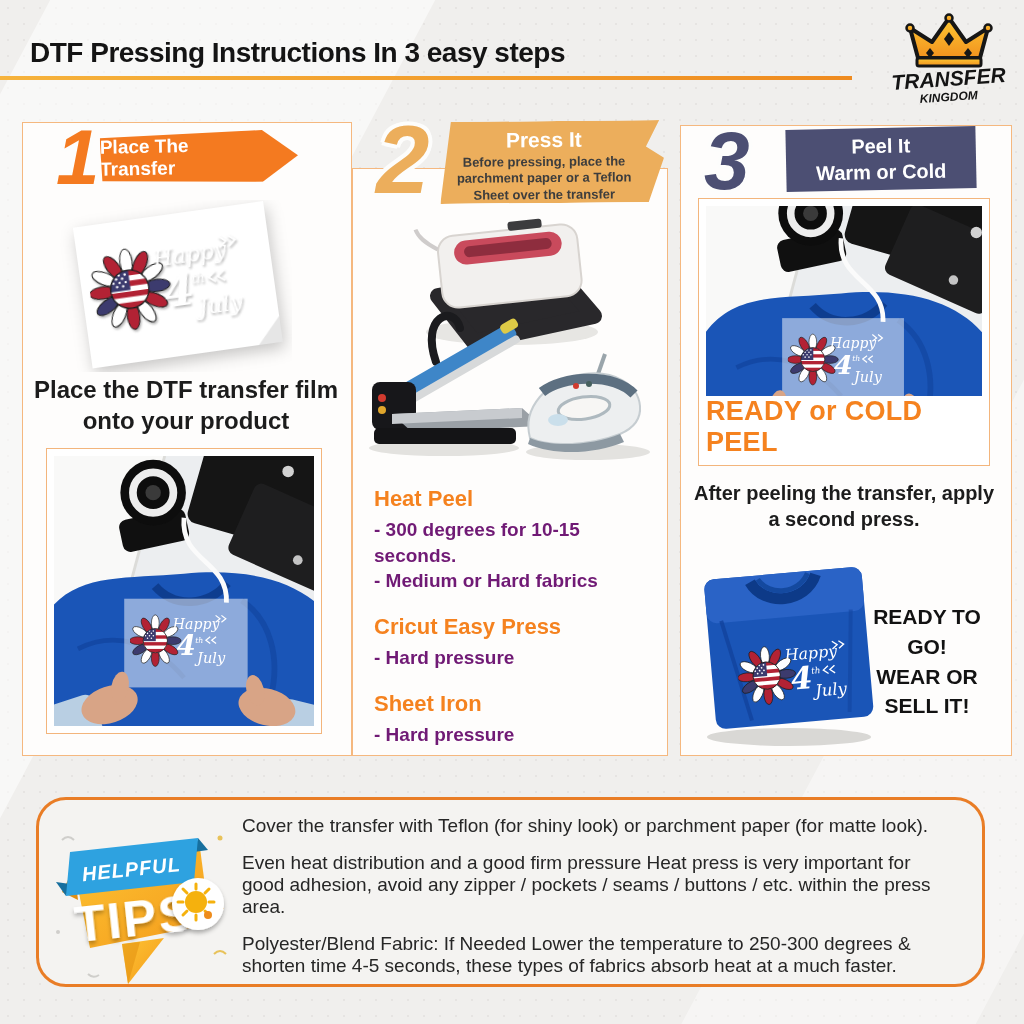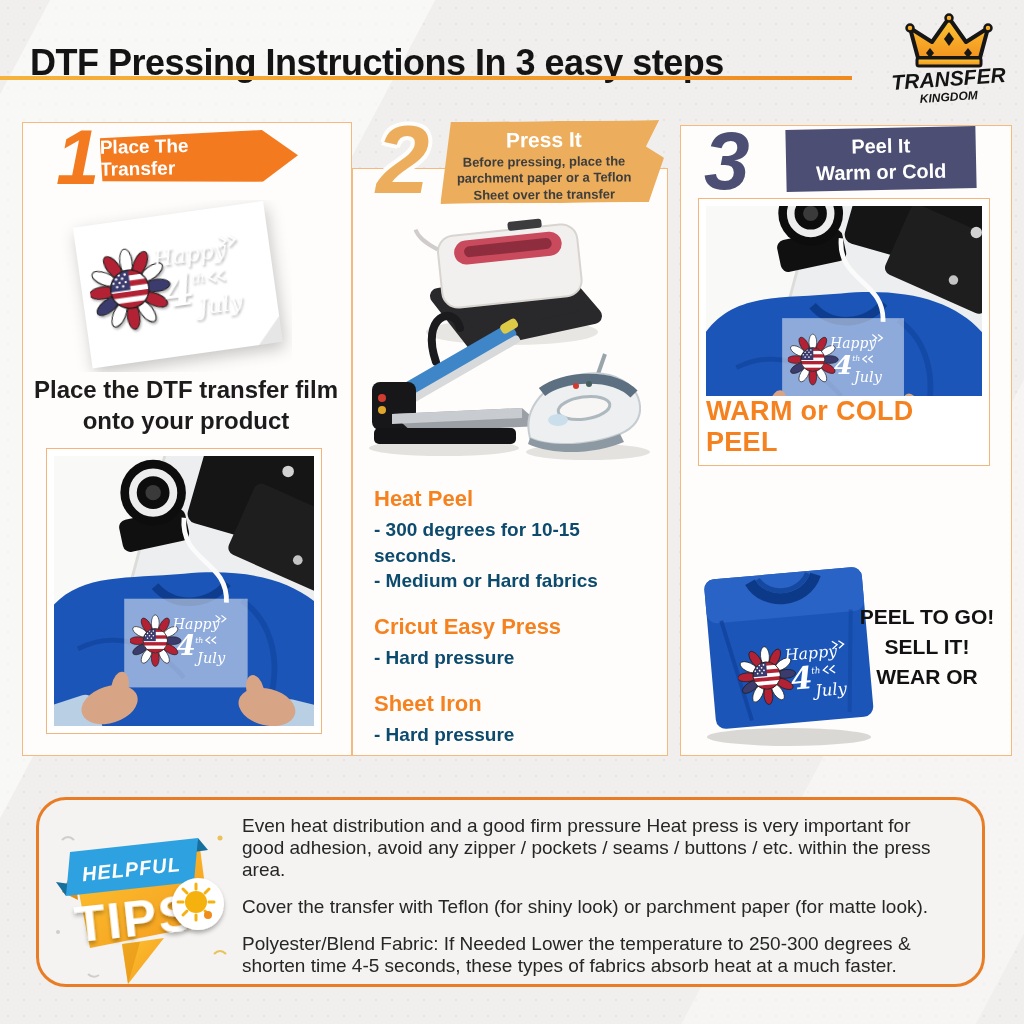--- a/index.html
+++ b/index.html
@@ -5,21 +5,21 @@
   html,body{margin:0;padding:0;background:#6b6b6b;}
   .poster{position:relative;width:1024px;height:1024px;margin:0 auto;background:#f0efed;
     overflow:hidden;font-family:"Liberation Sans",sans-serif;color:#1c1c1c;}
   .poster::before{content:"";position:absolute;inset:0;pointer-events:none;
     background-image:radial-gradient(circle,#dbd9d6 1.2px,transparent 1.4px);
     background-size:16px 16px;opacity:.5;}
   .streak{position:absolute;background:rgba(255,255,255,.55);pointer-events:none;}
   .s1{width:340px;height:1400px;left:-140px;top:-300px;transform:rotate(28deg);}
   .s2{width:260px;height:1400px;right:-160px;top:-100px;transform:rotate(28deg);background:rgba(255,255,255,.4);}
 
-  .title{position:absolute;left:30px;top:18px;font-size:36px;font-weight:bold;letter-spacing:-.5px;color:#141414;z-index:5;}
+  .title{position:absolute;left:30px;top:18px;font-size:28px;font-weight:bold;letter-spacing:-.5px;color:#141414;z-index:5;}
   .underline{position:absolute;left:0;top:76px;width:852px;height:4px;z-index:5;
     background:linear-gradient(90deg,#f6b33c,#ef8b1f);}
   .logo{position:absolute;left:882px;top:6px;z-index:5;}
 
   .card{position:absolute;background:#fefdfc;border:1px solid #f5b87f;z-index:1;}
   .card1{left:22px;top:122px;width:328px;height:632px;}
   .card2{left:352px;top:168px;width:314px;height:586px;}
   .card3{left:680px;top:125px;width:330px;height:629px;}
 
   .num{position:absolute;z-index:4;font-weight:bold;font-style:italic;line-height:1;
@@ -47,21 +47,21 @@
   .frame{position:absolute;z-index:2;background:#fff;border:1px solid #f3b57c;box-sizing:border-box;padding:7px;}
   .f1{left:46px;top:448px;width:276px;height:286px;}
   .f3{left:698px;top:198px;width:292px;height:268px;display:flex;flex-direction:column;}
   .peel{flex:0 0 44px;display:flex;align-items:center;justify-content:center;
     color:#f5821f;font-weight:bold;font-size:27px;letter-spacing:.3px;}
 
   .equip{position:absolute;left:362px;top:212px;z-index:2;}
   .methods{position:absolute;left:374px;top:486px;width:282px;z-index:2;}
   .method{margin-bottom:20px;}
   .m-name{color:#f5821f;font-weight:bold;font-size:22px;margin-bottom:5px;}
-  .m-line{font-weight:bold;font-size:19px;line-height:1.35;color:#0c4a6e;}
+  .m-line{font-weight:bold;font-size:19px;line-height:1.35;color:#701a75;}
 
   .cap3{left:688px;top:480px;width:312px;font-size:20px;line-height:1.3;}
   .folded{position:absolute;left:694px;top:545px;z-index:2;}
   .ready{position:absolute;left:852px;top:602px;width:150px;z-index:2;
     font-weight:bold;font-size:21px;line-height:1.42;text-align:center;color:#121212;}
 
   .tips-box{position:absolute;left:36px;top:797px;width:949px;height:190px;z-index:2;
     border:3px solid #e97d26;border-radius:30px;background:#f4f3f1;box-sizing:border-box;}
   .badge{position:absolute;left:48px;top:812px;z-index:3;}
   .tips-text{position:absolute;left:242px;top:815px;width:716px;z-index:3;
@@ -282,38 +282,39 @@
 
   <div class="num n3">3</div>
   <div class="ribbon r3">
     <div>Peel It</div>
     <div>Warm or Cold</div>
   </div>
   <div class="frame f3">
     <svg width="276" height="204" viewBox="8 8 290 244" preserveAspectRatio="xMidYMid slice">
       <use href="#pressphoto" width="300" height="280"></use>
     </svg>
-    <div class="peel">WARM or COLD PEEL</div>
-  </div>
+    <div class="peel">READY or COLD PEEL</div>
+  </div>
+  <div class="cap cap3">After peeling the transfer, apply a second press.</div>
   <svg class="folded" width="190" height="205" viewBox="0 0 190 205">
     <ellipse cx="95" cy="192" rx="82" ry="9" fill="#d9d8d5"></ellipse>
     <g transform="rotate(-5 95 105)">
       <rect x="16" y="28" width="158" height="150" rx="10" fill="#1a55b7"></rect>
       <rect x="16" y="28" width="158" height="44" rx="10" fill="#2a63c6"></rect>
       <path d="M30,70 L52,172" stroke="#12439d" stroke-width="4" opacity=".8"></path>
       <path d="M160,70 L150,172" stroke="#12439d" stroke-width="4" opacity=".5"></path>
       <path d="M62,34 C74,60 116,60 128,32" fill="none" stroke="#0d3a88" stroke-width="11"></path>
       <path d="M70,32 C80,50 110,50 120,30" fill="none" stroke="#14499f" stroke-width="5"></path>
       <use href="#design" x="42" y="92" width="126" height="72"></use>
     </g>
   </svg>
   <div class="ready">
-    <div>PEEL TO GO!</div>
+    <div>READY TO GO!</div>
+    <div>WEAR OR</div>
     <div>SELL IT!</div>
-    <div>WEAR OR</div>
   </div>
 
   <div class="tips-box"></div>
   <svg class="badge" width="186" height="176" viewBox="0 0 186 176">
     <path d="M14,28 q6,-6 12,0" stroke="#cfcecb" stroke-width="2" fill="none"></path>
     <circle cx="172" cy="26" r="2.5" fill="#e8c25a"></circle>
     <circle cx="10" cy="120" r="2" fill="#cfcecb"></circle>
     <path d="M40,162 q5,5 11,1" stroke="#cfcecb" stroke-width="2" fill="none"></path>
     <path d="M166,142 q6,-6 12,0" stroke="#e8c25a" stroke-width="2" fill="none"></path>
     <polygon points="26,56 14,80 30,88" fill="#e28f10"></polygon>
@@ -336,17 +337,17 @@
         <line x1="135" y1="77" x2="139" y2="81"></line>
           <line x1="157" y1="99" x2="161" y2="103"></line>
         <line x1="161" y1="77" x2="157" y2="81"></line>
           <line x1="139" y1="99" x2="135" y2="103"></line>
       </g>
       <circle cx="148" cy="90" r="11" fill="#f5b10d"></circle>
       <circle cx="160" cy="103" r="4" fill="#ee8c1c"></circle>
     </g>
   </svg>
   <div class="tips-text">
+    <p>Cover the transfer with Teflon (for shiny look) or parchment paper (for matte look).</p>
     <p>Even heat distribution and a good firm pressure Heat press is very important for good adhesion, avoid any zipper / pockets / seams / buttons / etc. within the press area.</p>
-    <p>Cover the transfer with Teflon (for shiny look) or parchment paper (for matte look).</p>
     <p>Polyester/Blend Fabric: If Needed Lower the temperature to 250-300 degrees &amp; shorten time 4-5 seconds, these types of fabrics absorb heat at a much faster.</p>
   </div>
 </div>
 
 </body></html>

